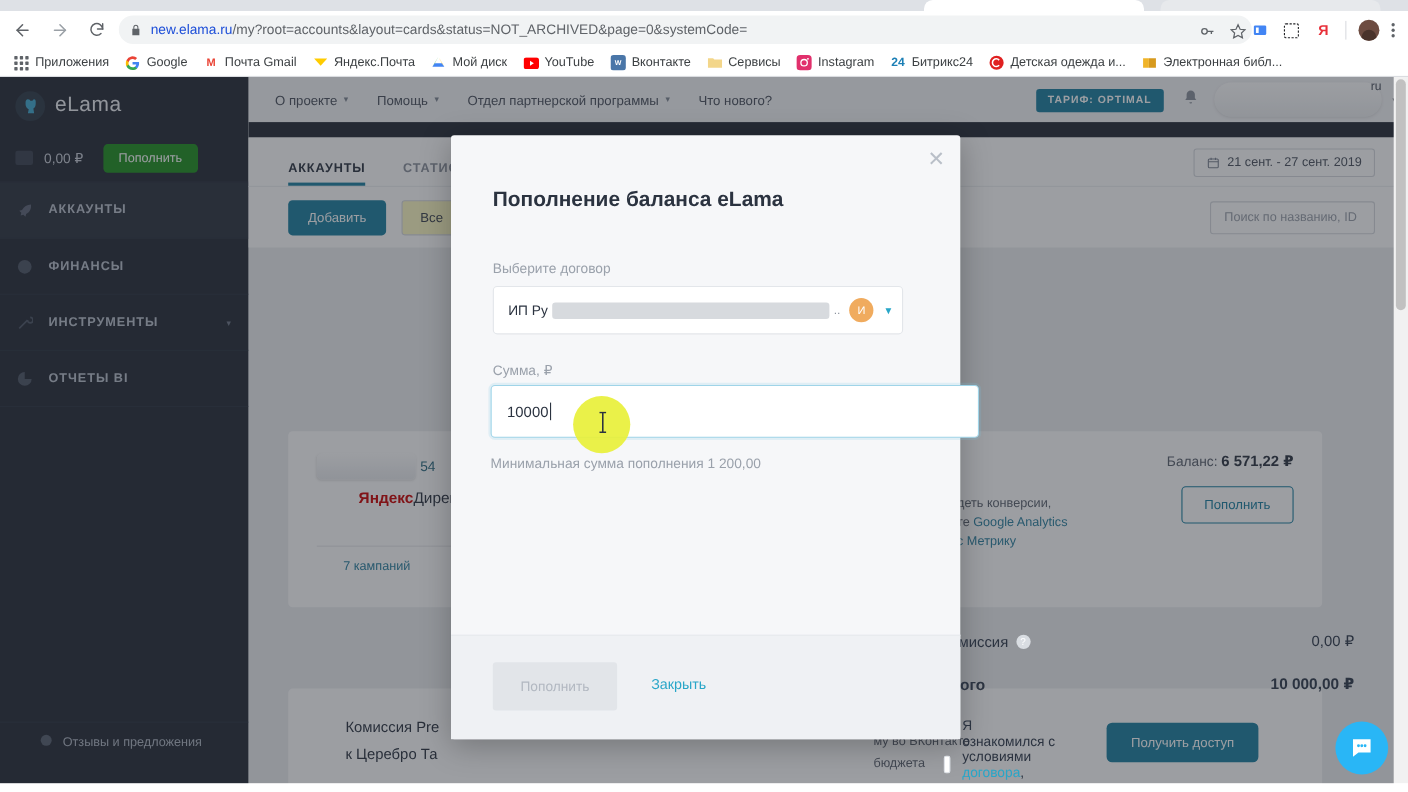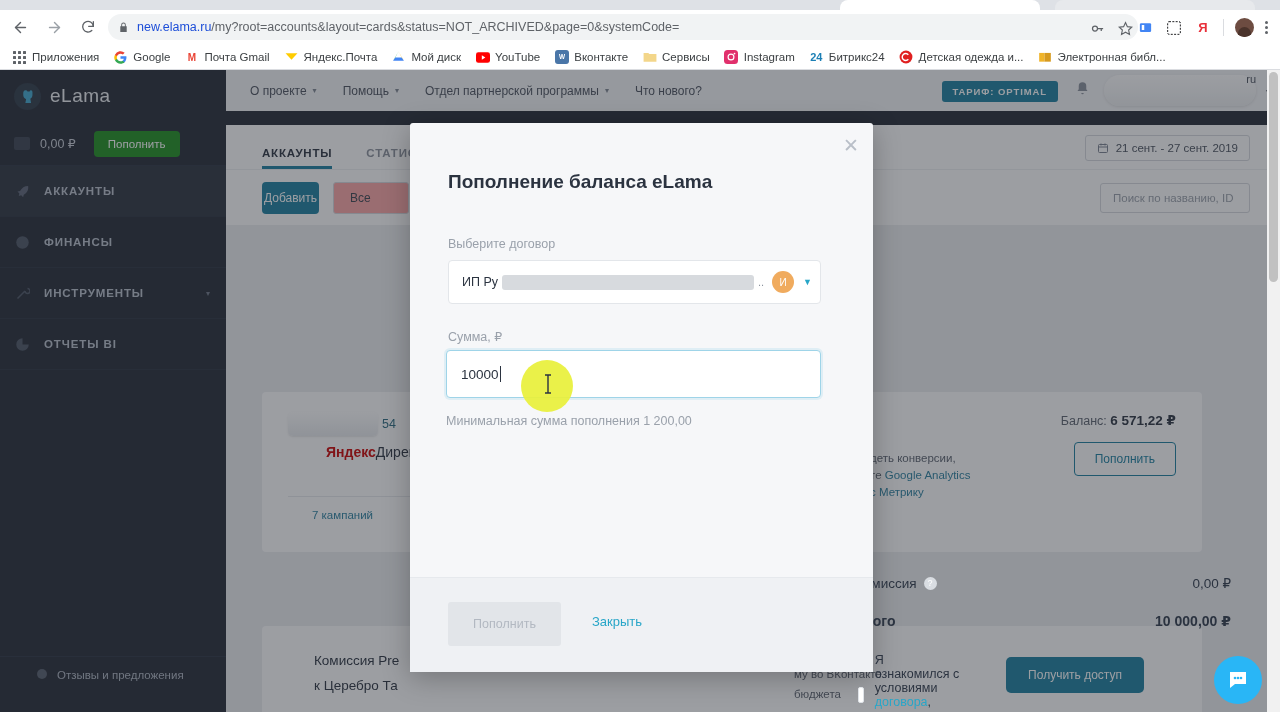--- a/index.html
+++ b/index.html
@@ -66,22 +66,22 @@
   .content { position:absolute; left:226px; top:0; width:1054px; height:650px; background:#eceef1; }
   .content-head { height:55px; background:#242a35; display:flex; align-items:center; padding-left:36px; }
   .content-head h1 { color:#e8eaee; font-size:15px; font-weight:normal; }
   .tabs-bar { height:44px; background:#fff; display:flex; align-items:flex-end; padding-left:36px; gap:34px; position:relative; }
   .tab { font-size:11.5px; letter-spacing:.8px; font-weight:bold; color:#8b919c; padding-bottom:10px; position:relative; }
   .tab.active { color:#2b3340; }
   .tab.active::after { content:""; position:absolute; left:0; right:0; bottom:0; height:3px; background:#1a7fa0; }
   .daterange { position:absolute; right:30px; bottom:8px; border:1px solid #d6d9de; background:#fff; border-radius:3px; font-size:11.5px; color:#4a515d; padding:6px 11px; display:flex; align-items:center; gap:7px; }
   .cal-ico { display:flex; }
   .filters-bar { height:56px; background:#fff; display:flex; align-items:center; padding-left:36px; gap:14px; border-top:1px solid #eef0f2; position:relative; }
-  .btn-add { background:#1a7fa0; color:#fff; font-size:12px; padding:9px 2px; border-radius:4px; }
-  .sel-all { border:1px solid #d6d9de; background:#fca5a5; border-radius:3px; font-size:12px; color:#3c434e; padding:8px 16px; min-width:76px; }
+  .btn-add { background:#1a7fa0; color:#fff; font-size:12px; padding:9px 18px; border-radius:4px; }
+  .sel-all { border:1px solid #d6d9de; background:#fef9c3; border-radius:3px; font-size:12px; color:#3c434e; padding:8px 16px; min-width:76px; }
   .search-box { position:absolute; right:30px; border:1px solid #d6d9de; background:#fff; border-radius:3px; font-size:11.5px; color:#9aa0aa; padding:8px 12px; width:150px; }
 
   .card { position:absolute; left:262px; top:322px; width:940px; height:160px; background:#fff; border-radius:4px; }
   .card-ident { position:absolute; left:26px; top:20px; display:flex; align-items:center; gap:4px; }
   .redact { background:linear-gradient(180deg,#ffffff,#e9ebee); border-radius:5px; display:inline-block; box-shadow:0 1px 2px rgba(0,0,0,.10); }
   .card-id { font-size:12.5px; color:#2b6a80; }
   .ydirect { position:absolute; left:64px; top:52px; font-size:14px; white-space:nowrap; }
   .ydirect .ya { color:#c00; font-weight:bold; }
   .ydirect .dir { color:#2b3340; }
   .card-hr { position:absolute; left:26px; top:104px; width:176px; height:1px; background:#e7e9ec; }
@@ -125,21 +125,21 @@
   .select-box {
     position:absolute; left:38px; top:137px; width:373px; height:44px;
     background:#fff; border:1px solid #e3e6ea; border-radius:4px; display:flex; align-items:center; padding:0 8px 0 13px;
   }
   .select-text { font-size:12.5px; color:#2b3340; white-space:nowrap; }
   .select-redact { height:15px; flex:1; margin:0 4px; border-radius:3px; background:#d7dade; }
   .sel-dots { font-size:11px; color:#8d949f; margin-right:8px; }
   .avatar-orange { width:22px; height:22px; border-radius:50%; background:#f0ab5e; color:#fff; font-size:10px; display:flex; align-items:center; justify-content:center; flex:0 0 auto; }
   .sel-caret { color:#28a6c8; font-size:9px; margin-left:9px; }
   .amount-box {
-    position:absolute; left:446px; top:350px; width:375px; height:48px;
+    position:absolute; left:446px; top:350px; width:444px; height:48px;
     background:#fff; border:1px solid #9fd4e8; border-radius:4px;
     box-shadow:0 0 0 2px rgba(120,200,225,.18);
     display:flex; align-items:center; padding-left:14px; z-index:22;
   }
   .amount-val { font-size:13.5px; color:#2b3340; }
   .caret-blink { width:1px; height:16px; background:#2b3340; margin-left:1px; }
   .hint-min { position:absolute; left:446px; top:414px; font-size:12.5px; color:#9aa1ab; }
   .row-line { position:absolute; left:446px; width:375px; display:flex; align-items:center; justify-content:space-between; }
   .row-commission { top:452px; }
   .row-total { top:490px; }

